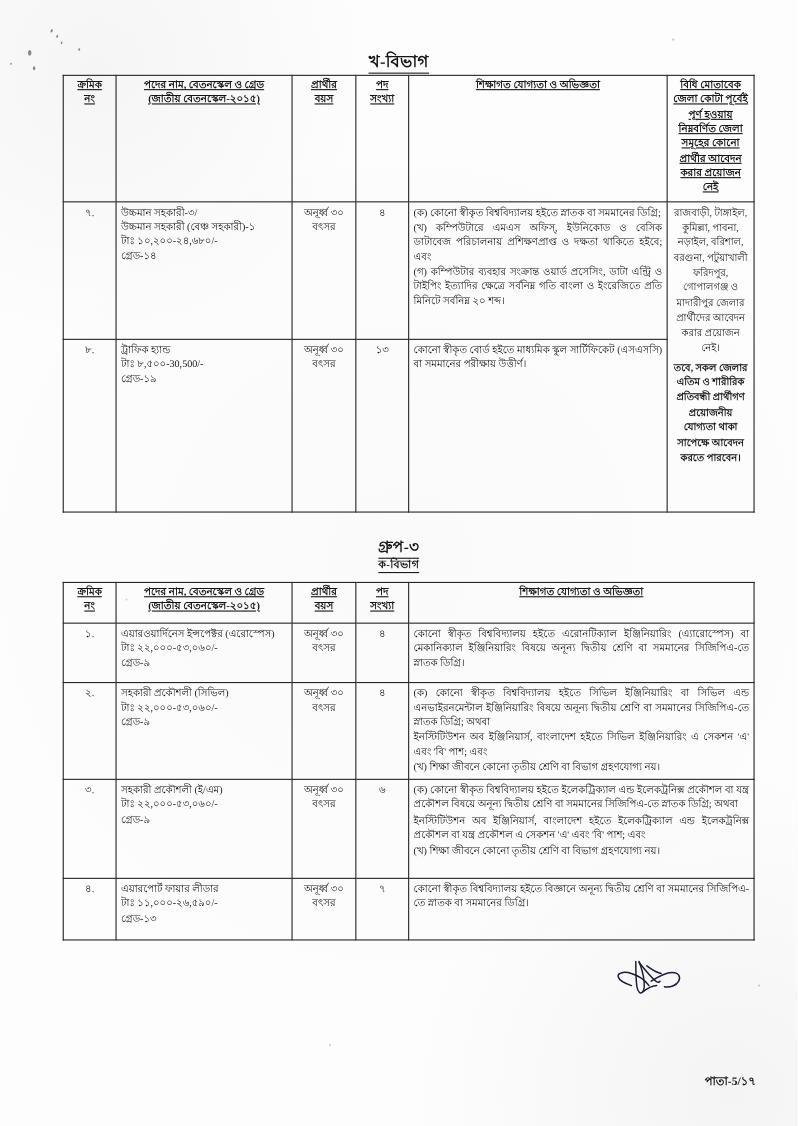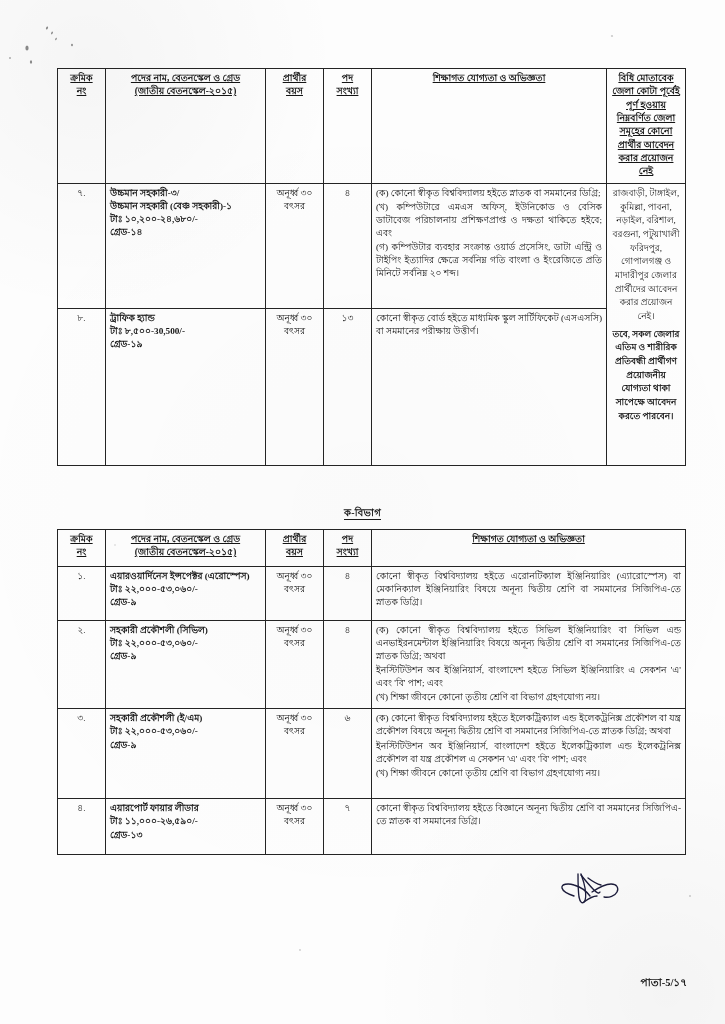--- a/index.html
+++ b/index.html
@@ -120,21 +120,21 @@
   }
   #table-ka th.c-sl    { width: 48px; }
   #table-ka th.c-post  { width: 160px; }
   #table-ka th.c-age   { width: 58px; }
   #table-ka th.c-count { width: 48px; }
   #table-ka th.c-edu   { width: 314px; }
 
   #table-ka tr.head-row th { height: 30px; }
   #table-ka tr.body-row td { }
 
-  .post-line { display: block; white-space: nowrap; font-weight: bold; }
+  .post-line { display: block; white-space: nowrap; }
   .quota-cell {
     font-size: 9px;
     line-height: 1.52;
     text-align: center;
     padding-top: 2px;
   }
   .quota-districts { display: block; margin-bottom: 4px; }
   .quota-note { display: block; font-weight: bold; }
 
   .edu-para { display: block; margin: 0 0 1px 0; }
@@ -175,20 +175,23 @@
       <circle cx="612" cy="36" r="1.1"></circle>
       <circle cx="430" cy="196" r="0.9"></circle>
       <circle cx="690" cy="896" r="1.0"></circle>
       <circle cx="115" cy="545" r="0.8"></circle>
       <circle cx="300" cy="950" r="0.9"></circle>
     </g>
   </svg>
 
   <div class="content">
 
+    <div class="heading-kha section-title">
+      <span class="u">খ-বিভাগ</span>
+    </div>
 
     <table class="doc-table" id="table-kha">
       <colgroup>
         <col style="width:48px">
           <col style="width:160px">
           <col style="width:58px">
         <col style="width:48px">
           <col style="width:235px">
           <col style="width:79px">
       </colgroup>
@@ -250,20 +253,23 @@
             <span>বৎসর</span>
           </td>
           <td class="ctr">১৩</td>
           <td class="just">
             <span class="edu-para">কোনো স্বীকৃত বোর্ড হইতে মাধ্যমিক স্কুল সার্টিফিকেট (এসএসসি) বা সমমানের পরীক্ষায় উত্তীর্ণ।</span>
           </td>
         </tr>
       </tbody>
     </table>
 
+    <div class="heading-group3 section-title">
+      <span class="u">গ্রুপ-৩</span>
+    </div>
     <div class="heading-ka section-title">
       <span class="u">ক-বিভাগ</span>
     </div>
 
     <table class="doc-table" id="table-ka">
       <colgroup>
         <col style="width:48px">
           <col style="width:160px">
           <col style="width:58px">
         <col style="width:48px">

